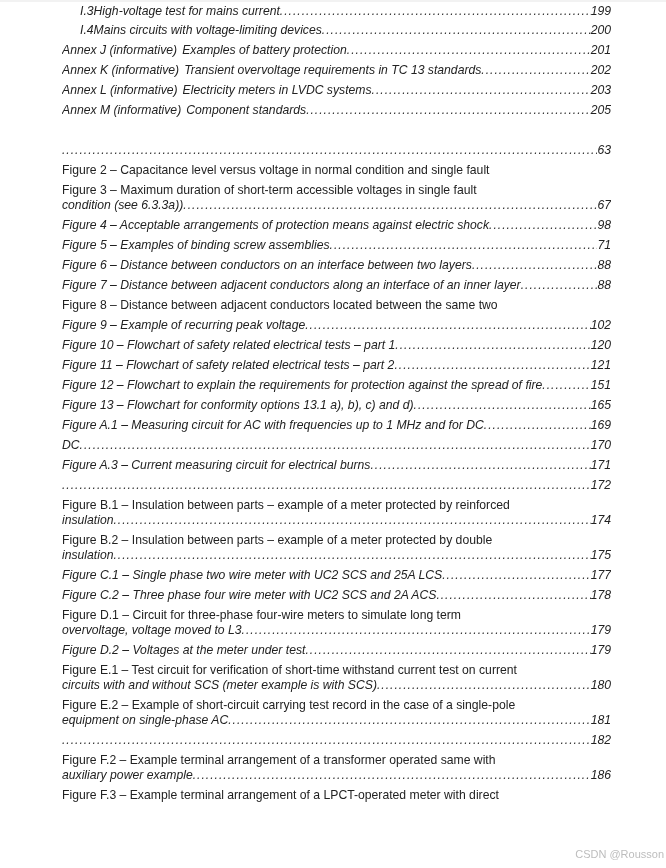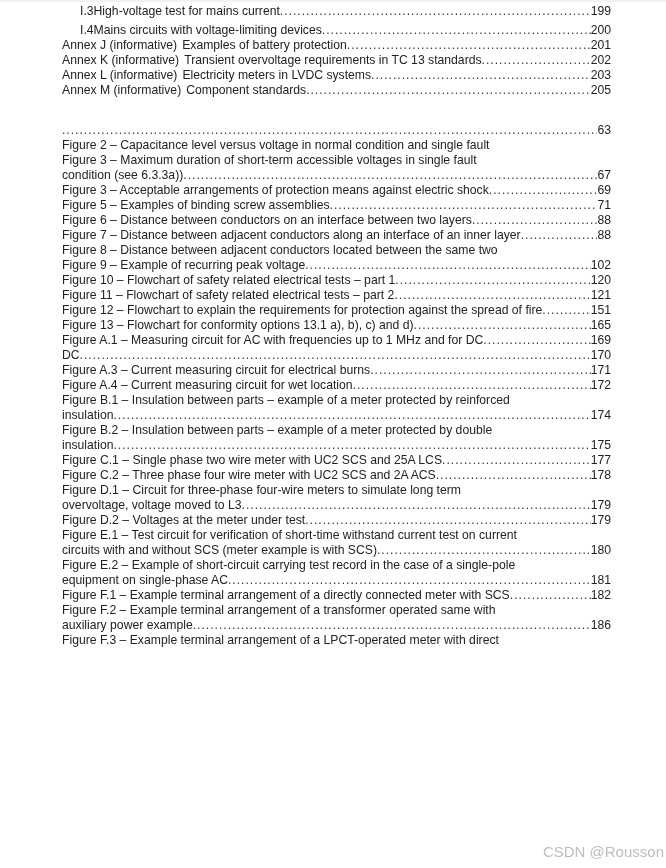--- a/index.html
+++ b/index.html
@@ -5,35 +5,35 @@
   html, body { margin: 0; padding: 0; }
   body {
     width: 666px; height: 868px; background: #ffffff; overflow: hidden;
     font-family: "Liberation Sans", sans-serif; color: #222222;
     position: relative;
   }
   .topline { position: absolute; left: 0; top: 0; width: 666px; height: 2px; background: #f2f2f2; }
   .toc { position: absolute; left: 62px; top: 4px; width: 549px; font-size: 12.2px; }
   .entry { position: relative; line-height: 15px; }
   .gap-sm { margin-top: 4px; }
-  .gap-md { }
+  .gap-md { margin-top: 5px; }
   .gap-lg { margin-top: 25px; }
-  .line { display: flex; align-items: flex-end; white-space: nowrap; overflow: hidden; }
+  .line { display: flex; align-items: flex-end; white-space: nowrap; overflow: hidden; font-style: italic; }
   .line .txt { flex: 0 0 auto; }
   .line .leader { flex: 1 1 auto; overflow: hidden; color: #333; letter-spacing: 0.6px; }
   .line .leader::before {
     content: ". . . . . . . . . . . . . . . . . . . . . . . . . . . . . . . . . . . . . . . . . . . . . . . . . . . . . . . . . . . . . . . . . . . . . . . . . . . . . . . . . . . . . . . . . . . . . . . . . . . . . . . . . . . . . . . . . . . . . . . . . . . . . . . . . . . . . . . . . . . . . . . . . . . . . . . . . . . . . . . . . . . . . . . . . . . . . . . . . . . . . . . . . . . . . . . . . . . . . . . . . . . . . . . . . . . . . . . . . . . . . . . . . . . . . . . . . . . . . . . . . . . . .";
     letter-spacing: -1.2px;
   }
   .line .pg { flex: 0 0 auto; }
   .first { white-space: nowrap; }
   .sub .num { display: inline-block; width: 42px; padding-left: 18px; }
   .annex-label { margin-right: 5px; }
   .watermark {
-    position: absolute; right: 2px; bottom: 8px; font-size: 15px;
+    position: absolute; right: 2px; bottom: 8px; font-size: 11px;
     color: #bdbdbd; font-family: "Liberation Sans", sans-serif;
   }
 </style>
 </head>
 <body>
 
 <div class="topline"></div>
 
 <div class="toc">
   <div id="subs">
@@ -101,23 +101,23 @@
       <div class="entry gap-md">
         <div class="first">Figure 3 – Maximum duration of short-term accessible voltages  in single fault</div>
         <div class="line">
           <span class="txt">condition (see 6.3.3a))</span>
           <span class="leader"></span>
           <span class="pg">67</span>
         </div>
       </div>
       <div class="entry gap-md">
         <div class="line">
-          <span class="txt">Figure 3 – Acceptable arrangements of protection means against electric shock</span>
-          <span class="leader"></span>
-          <span class="pg">69</span>
+          <span class="txt">Figure 4 – Acceptable arrangements of protection means against electric shock</span>
+          <span class="leader"></span>
+          <span class="pg">98</span>
         </div>
       </div>
       <div class="entry gap-md">
         <div class="line">
           <span class="txt">Figure 5 – Examples of binding screw assemblies</span>
           <span class="leader"></span>
           <span class="pg">71</span>
         </div>
       </div>
       <div class="entry gap-md">
@@ -188,21 +188,20 @@
       </div>
       <div class="entry gap-md">
         <div class="line">
           <span class="txt">Figure A.3 – Current measuring circuit for electrical burns</span>
           <span class="leader"></span>
           <span class="pg">171</span>
         </div>
       </div>
       <div class="entry gap-md">
         <div class="line">
-          <span class="txt">Figure A.4 – Current measuring circuit for wet location</span>
           <span class="leader"></span>
           <span class="pg">172</span>
         </div>
       </div>
       <div class="entry gap-md">
         <div class="first">Figure B.1 – Insulation between parts – example of a meter protected by reinforced</div>
         <div class="line">
           <span class="txt">insulation</span>
           <span class="leader"></span>
           <span class="pg">174</span>
@@ -256,21 +255,20 @@
       <div class="entry gap-md">
         <div class="first">Figure E.2 – Example of short-circuit carrying test record in the case of a single-pole</div>
         <div class="line">
           <span class="txt">equipment on single-phase AC </span>
           <span class="leader"></span>
           <span class="pg">181</span>
         </div>
       </div>
       <div class="entry gap-md">
         <div class="line">
-          <span class="txt">Figure F.1 – Example terminal arrangement of a directly connected meter with SCS </span>
           <span class="leader"></span>
           <span class="pg">182</span>
         </div>
       </div>
       <div class="entry gap-md">
         <div class="first">Figure F.2 – Example terminal arrangement of a transformer operated same with</div>
         <div class="line">
           <span class="txt">auxiliary power example </span>
           <span class="leader"></span>
           <span class="pg">186</span>

